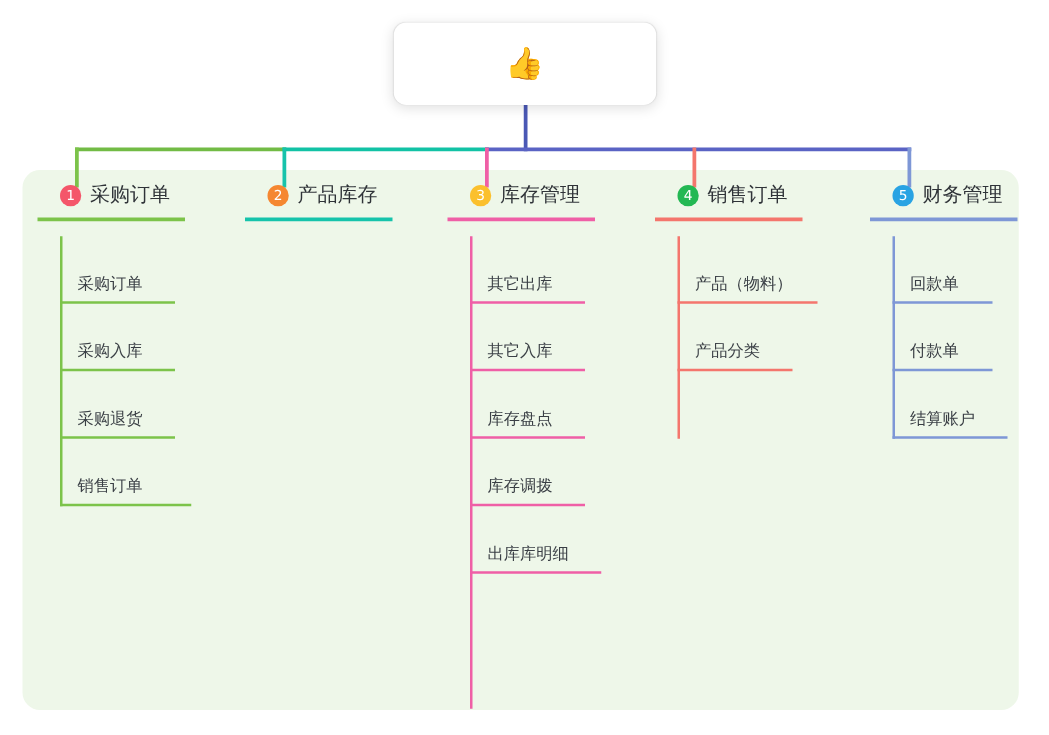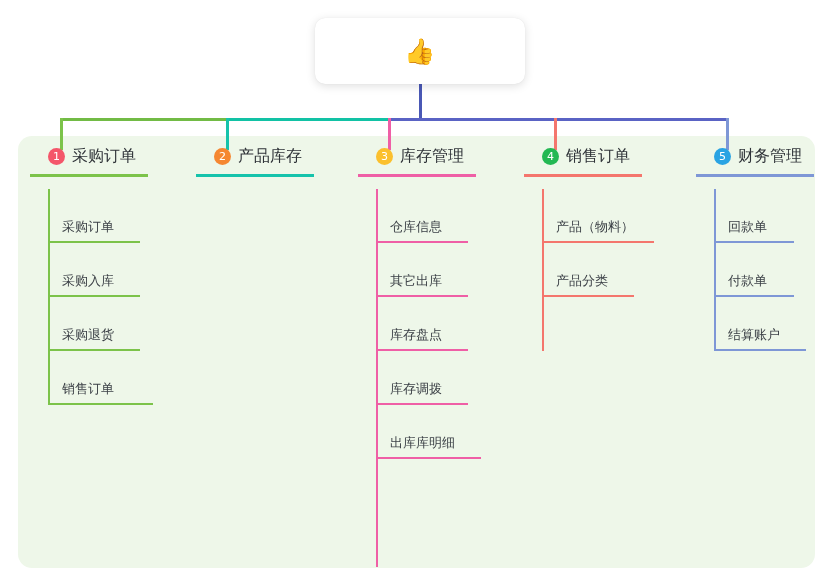--- a/index.html
+++ b/index.html
@@ -188,25 +188,25 @@
       </div>
       <div class="column" style="left: 358px;">
         <div class="col-head">
           <span class="badge" style="background: rgb(251, 192, 45);">3</span>
           <span class="col-title">库存管理</span>
         </div>
         <div class="col-rule" style="width: 118px; background: rgb(239, 95, 166);"></div>
         <div class="items">
           <div class="spine" style="height: 378px; background: rgb(239, 95, 166);"></div>
           <div class="item">
-            <span class="item-label">仓库信息</span>
-            <div class="item-rule" style="width: 92px; background: rgb(239, 95, 166);"></div>
-          </div>
-          <div class="item">
             <span class="item-label">其它出库</span>
+            <div class="item-rule" style="width: 92px; background: rgb(239, 95, 166);"></div>
+          </div>
+          <div class="item">
+            <span class="item-label">其它入库</span>
             <div class="item-rule" style="width: 92px; background: rgb(239, 95, 166);"></div>
           </div>
           <div class="item">
             <span class="item-label">库存盘点</span>
             <div class="item-rule" style="width: 92px; background: rgb(239, 95, 166);"></div>
           </div>
           <div class="item">
             <span class="item-label">库存调拨</span>
             <div class="item-rule" style="width: 92px; background: rgb(239, 95, 166);"></div>
           </div>

